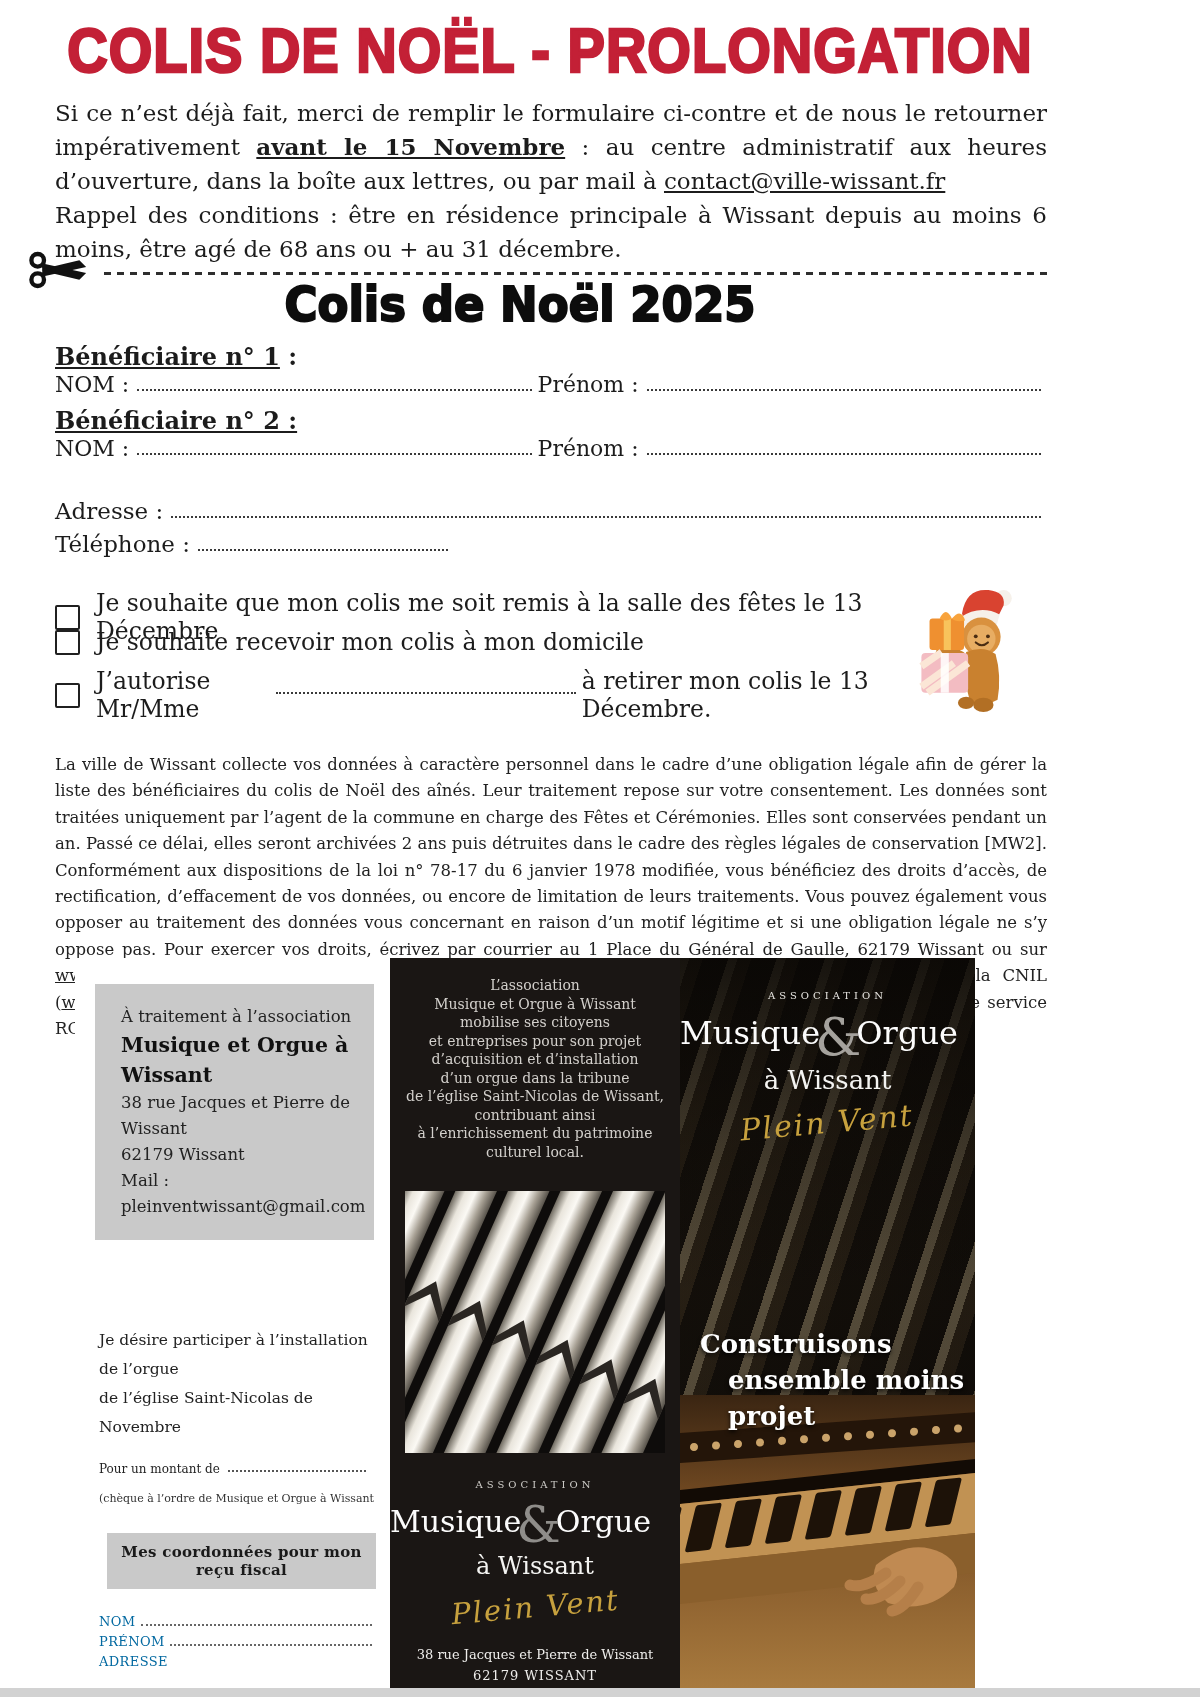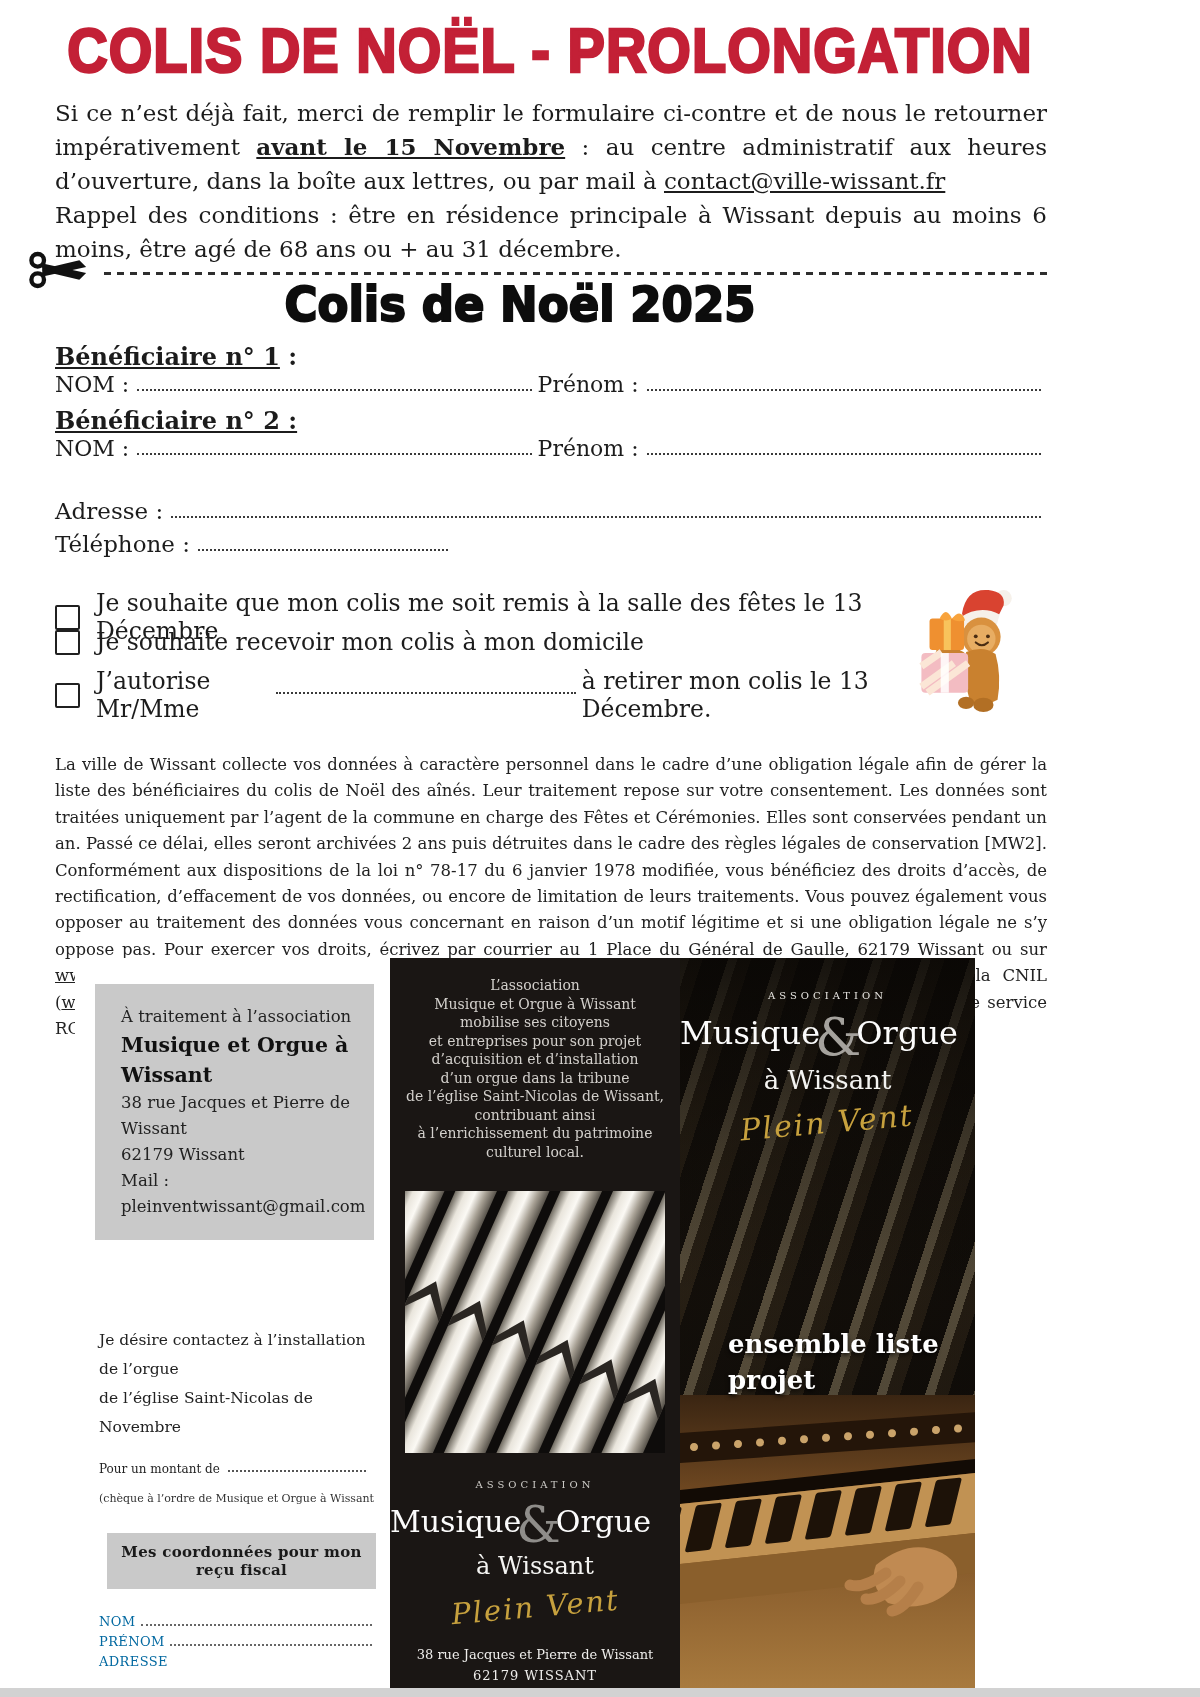--- a/index.html
+++ b/index.html
@@ -214,21 +214,21 @@
 
     <div class="fp-left">
       <div class="ret-box">
         <div class="ret-line">À traitement à l’association</div>
         <div class="ret-name">Musique et Orgue à Wissant</div>
         <div class="ret-line">38 rue Jacques et Pierre de Wissant</div>
         <div class="ret-line">62179 Wissant</div>
         <div class="ret-line">Mail : pleinventwissant@gmail.com</div>
       </div>
       <div class="participate">
-        <div>Je désire contactez à l’installation de l’orgue</div>
+        <div>Je désire participer à l’installation de l’orgue</div>
         <div>de l’église Saint-Nicolas de Novembre</div>
       </div>
       <div class="amount-row">
         <span>Pour un montant de</span>
         <span class="dotfill"></span>
       </div>
       <div class="cheque-note">
         <div>(chèque à l’ordre de Musique et Orgue à Wissant</div>
       </div>
       <div class="coords-box">Mes coordonnées pour mon reçu fiscal</div>
@@ -311,21 +311,22 @@
         <div class="assoc">ASSOCIATION</div>
         <div class="logoline">
           <span class="w1">Musique</span>
             <span class="amp">&amp;</span>
             <span class="w2">Orgue</span>
         </div>
         <div class="logosub">à Wissant</div>
         <div><span class="script">Plein Vent</span></div>
       </div>
       <div class="slogan">
-        <div class="l2">ensemble liste projet</div>
+        <div>Construisons</div>
+        <div class="l2">ensemble moins projet</div>
       </div>
       <svg class="keyboard" viewBox="0 0 295 293" preserveAspectRatio="none">
         <defs>
           <linearGradient id="kb" x1="0" y1="0" x2="0" y2="1">
             <stop offset="0" stop-color="#3a2512"></stop>
               <stop offset=".4" stop-color="#7a4f24"></stop>
             <stop offset="1" stop-color="#a87a3e"></stop>
           </linearGradient>
         </defs>
         <rect width="295" height="293" fill="url(#kb)"></rect>

